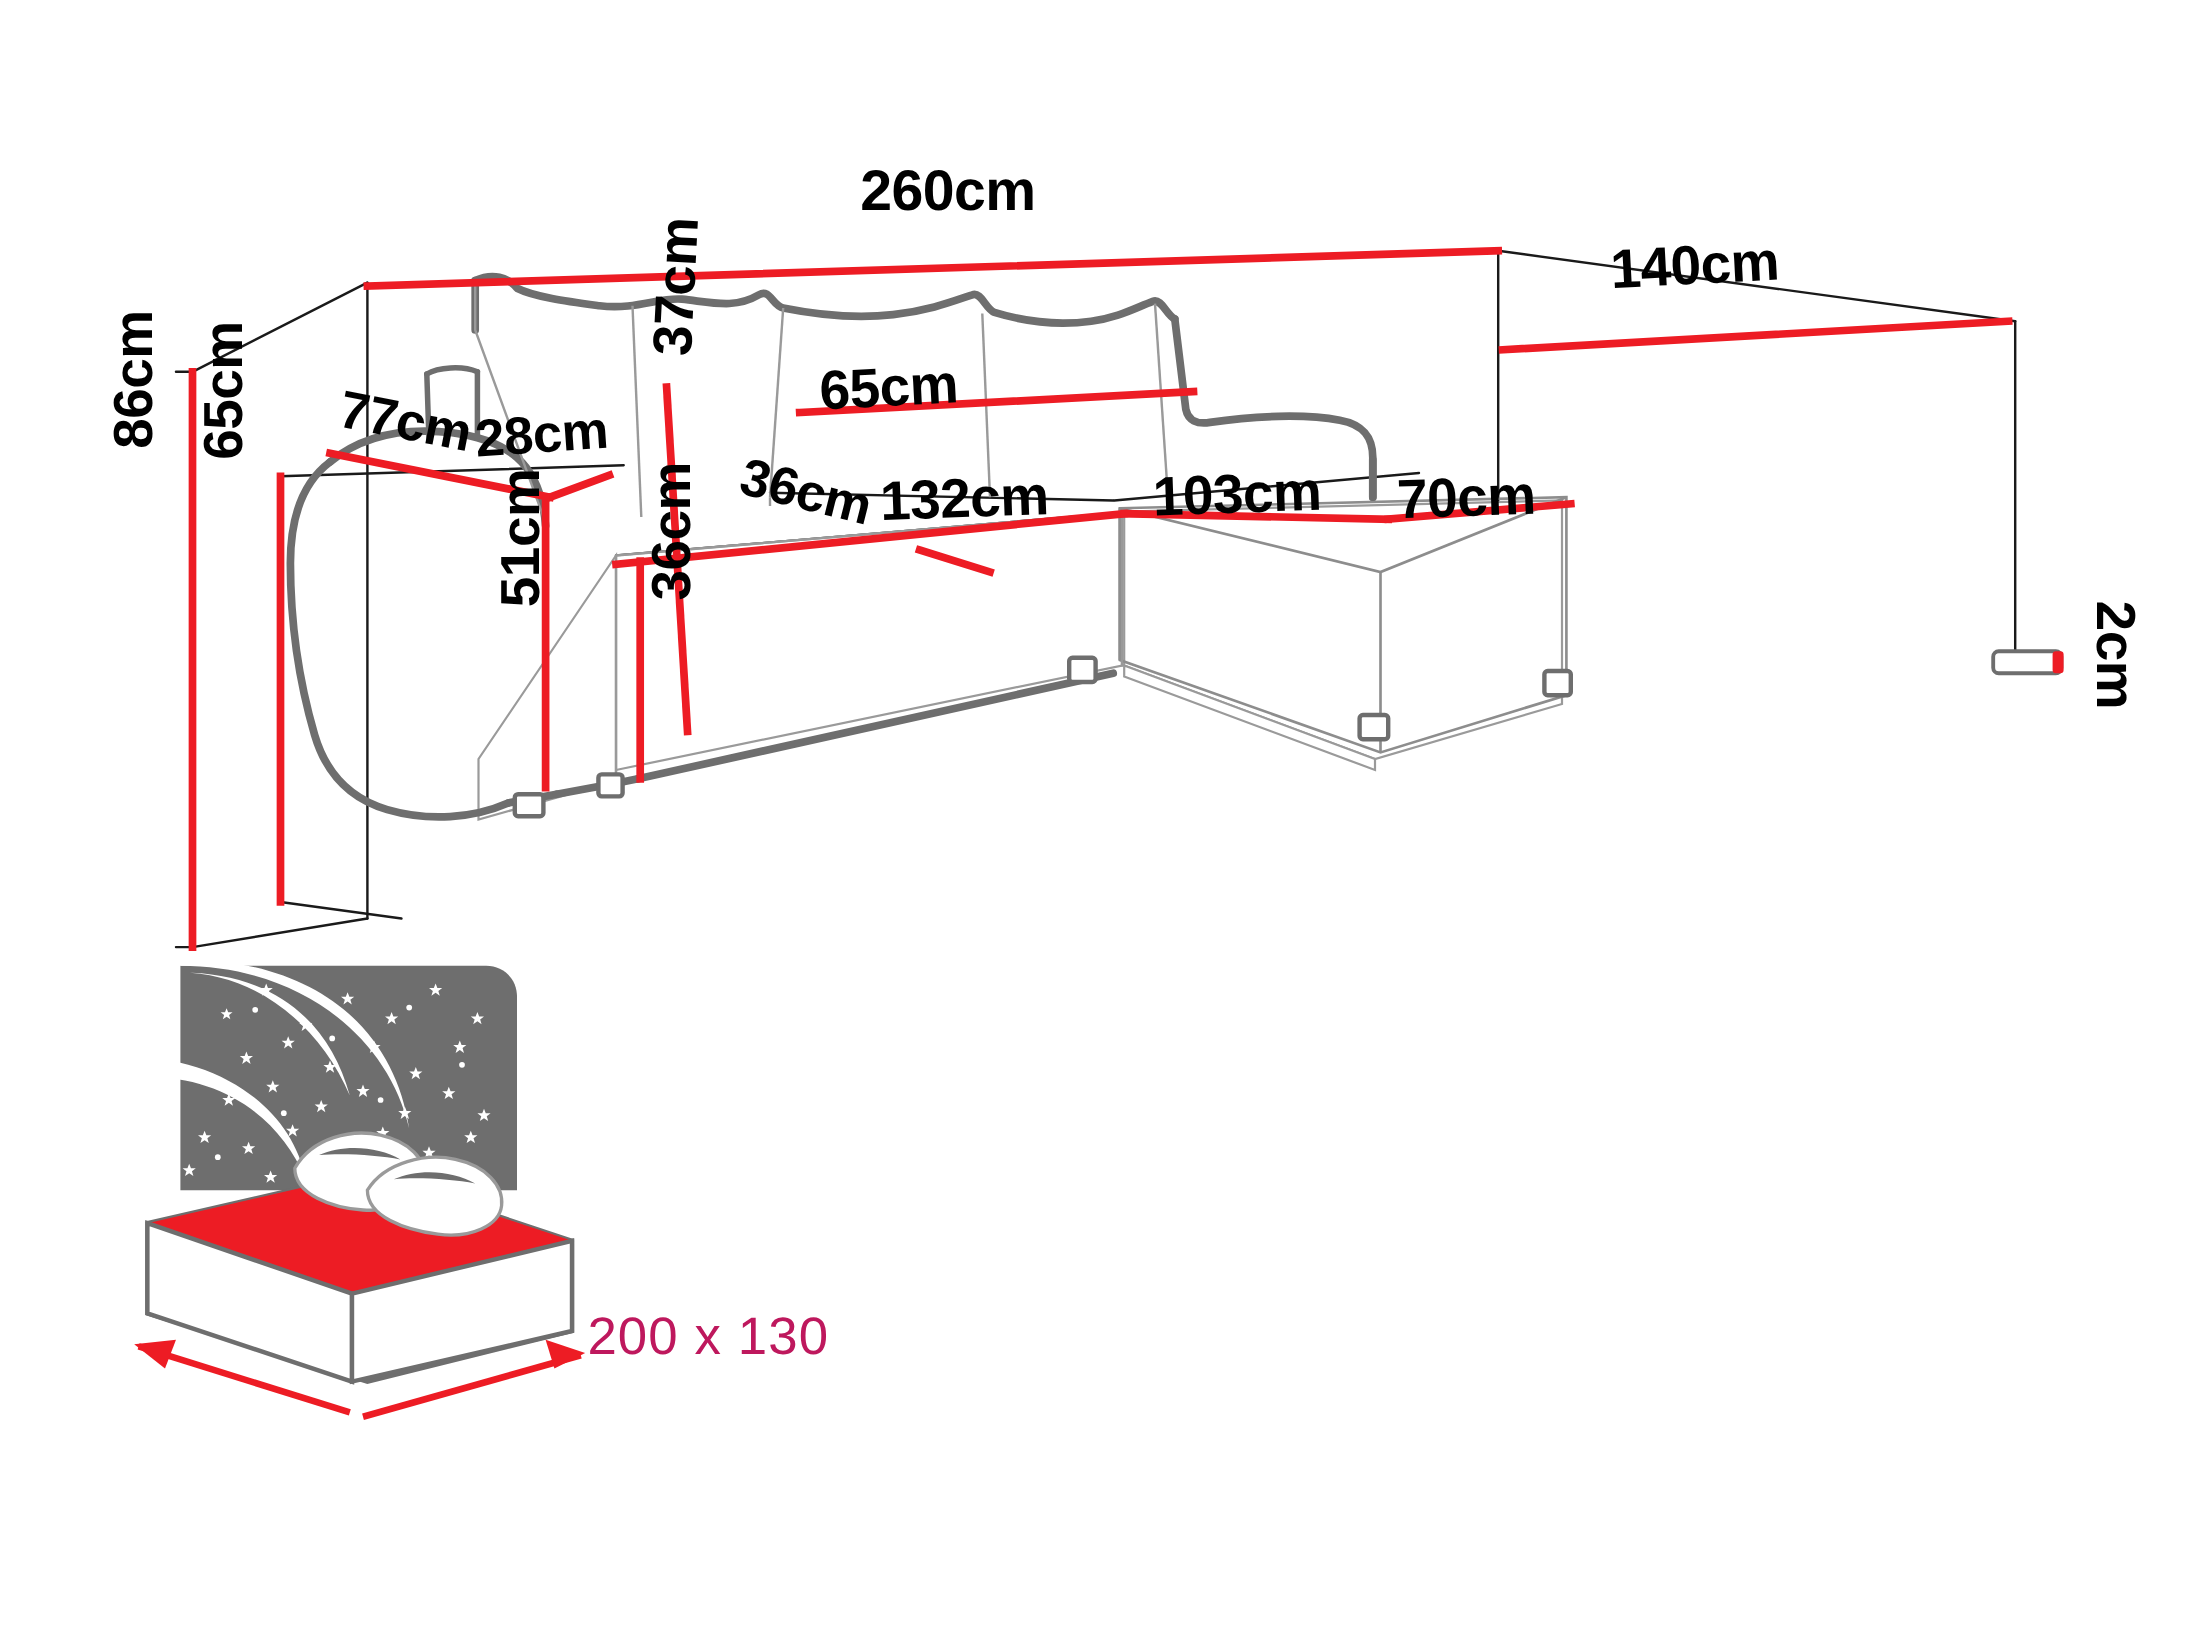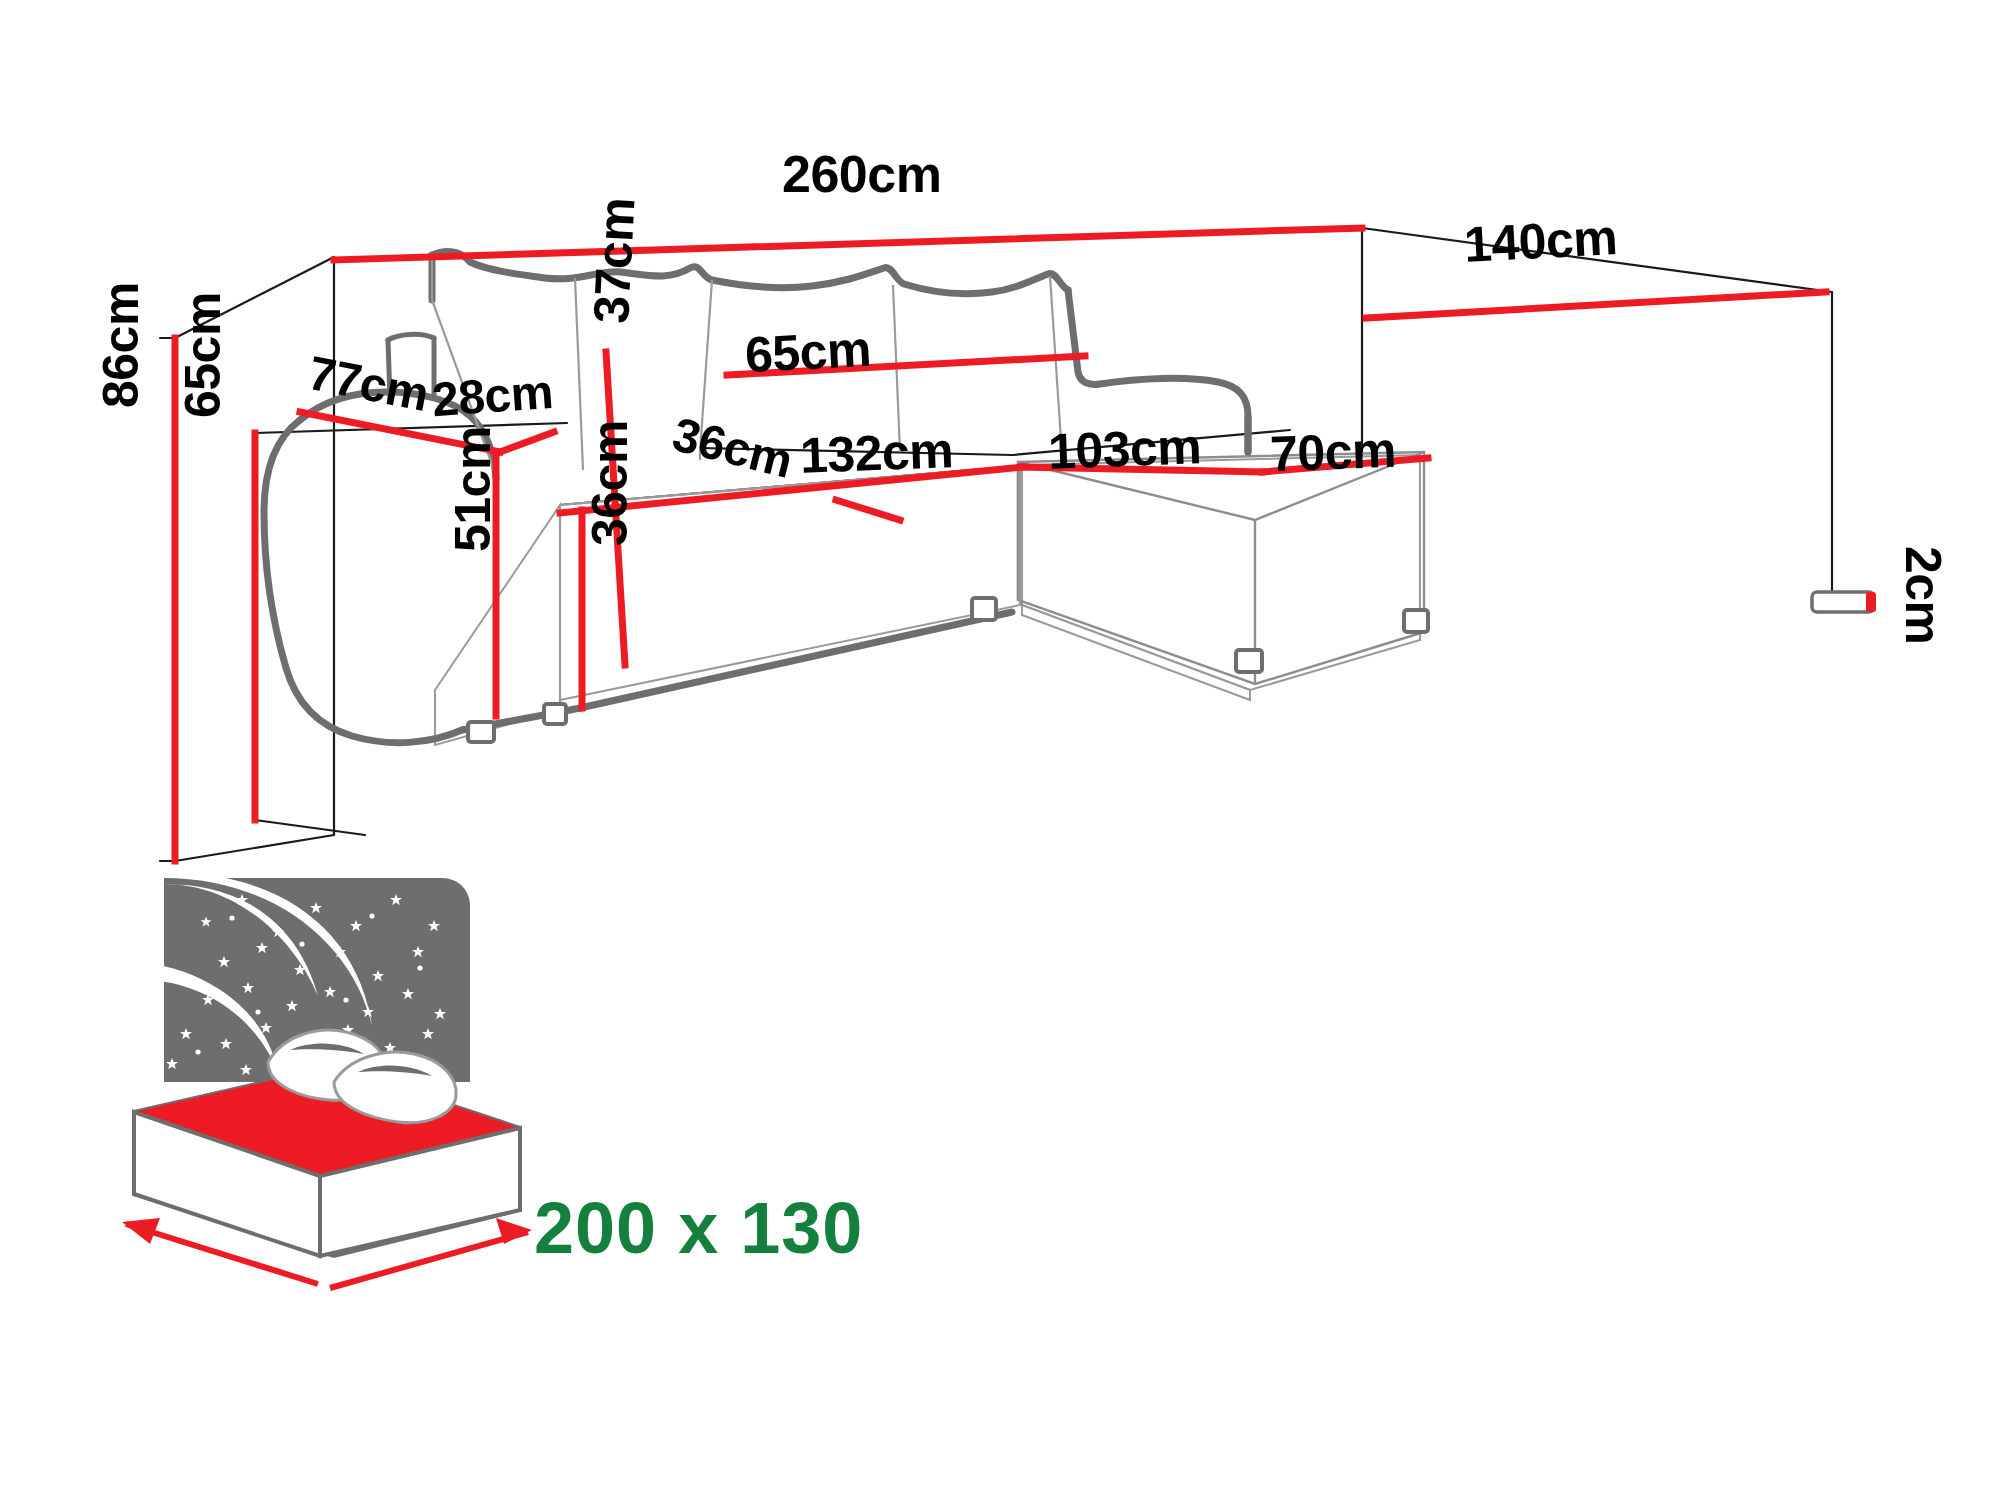--- a/index.html
+++ b/index.html
@@ -2,22 +2,22 @@
 <html><head>
 <meta charset="utf-8">
 <style>
   html,body{margin:0;padding:0;background:#ffffff;}
   body{width:2000px;height:1500px;position:relative;overflow:hidden;
        font-family:"Liberation Sans","DejaVu Sans",sans-serif;}
   #stage{position:absolute;left:0;top:0;width:2000px;height:1500px;}
   svg#art{position:absolute;left:0;top:0;width:2000px;height:1500px;}
   .dimlbl{position:absolute;font-weight:700;color:#000000;white-space:nowrap;
           letter-spacing:-0.5px;line-height:1;}
-  .bedlbl{position:absolute;font-weight:700;color:#15803d;white-space:nowrap;
-          font-size:72px;letter-spacing:1px;line-height:1;}
+  .bedlbl{position:absolute;font-weight:400;color:#be185d;white-space:nowrap;
+          font-size:48px;letter-spacing:1px;line-height:1;}
 </style>
 </head>
 <body>
 
 <div id="stage">
 
   <svg id="art" viewBox="0 0 2000 1500">
     <defs>
       <g id="star">
           <path d="M0,-6 L1.6,-1.9 L6,-1.9 L2.5,0.8 L3.8,5.2 L0,2.5 L-3.8,5.2 L-2.5,0.8 L-6,-1.9 L-1.6,-1.9 Z"></path>

